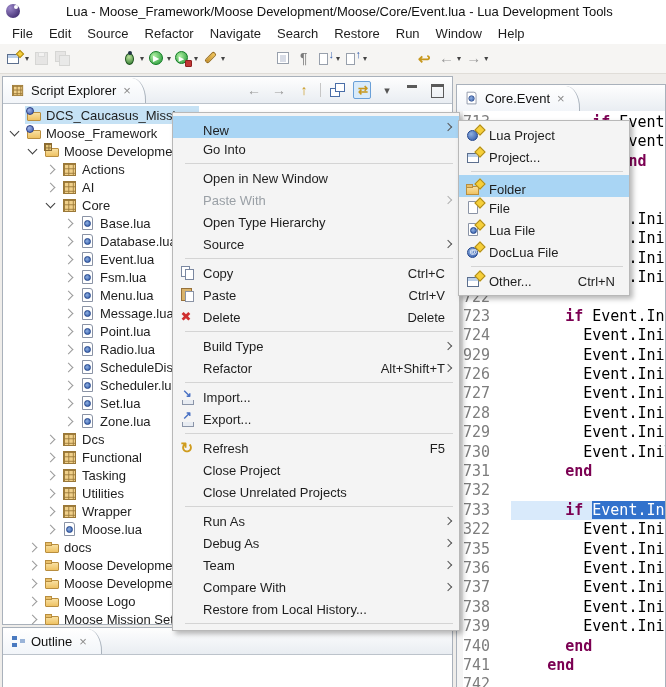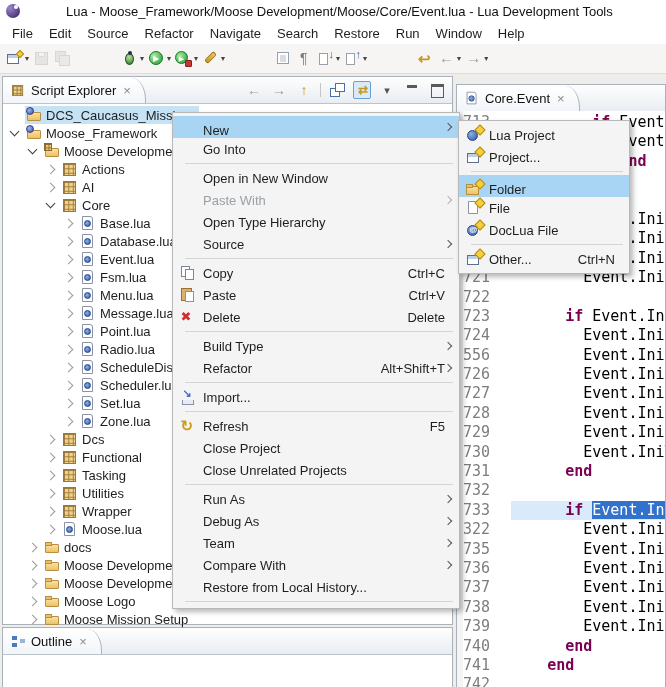--- a/index.html
+++ b/index.html
@@ -477,21 +477,21 @@
       <div class="cline"><span class="lnum">715</span><span class="ctext">            <span class="kw">end</span></span></div>
       <div class="cline"><span class="lnum">716</span><span class="ctext"></span></div>
       <div class="cline"><span class="lnum">717</span><span class="ctext"></span></div>
       <div class="cline"><span class="lnum">718</span><span class="ctext">        Event.IniDCSGroupName = Event.IniDCSGroup:getName()</span></div>
       <div class="cline"><span class="lnum">719</span><span class="ctext">        Event.IniDCSUnitName = Event.IniDCSUnit:getName()</span></div>
       <div class="cline"><span class="lnum">720</span><span class="ctext">        Event.IniUnitName = Event.IniDCSUnitName</span></div>
       <div class="cline"><span class="lnum">721</span><span class="ctext">        Event.IniCategory = Event.IniDCSUnit:getDesc().category</span></div>
       <div class="cline"><span class="lnum">722</span><span class="ctext"></span></div>
       <div class="cline"><span class="lnum">723</span><span class="ctext">      <span class="kw">if</span> Event.IniDCSUnit </span></div>
       <div class="cline"><span class="lnum">724</span><span class="ctext">        Event.IniUnit = UNIT:FindByName( Event.IniDCSUnitName )</span></div>
-      <div class="cline"><span class="lnum">556</span><span class="ctext">        Event.IniUnitName = Event.IniDCSUnitName</span></div>
+      <div class="cline"><span class="lnum">929</span><span class="ctext">        Event.IniUnitName = Event.IniDCSUnitName</span></div>
       <div class="cline"><span class="lnum">726</span><span class="ctext">        Event.IniGroupName = Event.IniDCSGroupName</span></div>
       <div class="cline"><span class="lnum">727</span><span class="ctext">        Event.IniPlayerName = Event.IniDCSUnit:getPlayerName()</span></div>
       <div class="cline"><span class="lnum">728</span><span class="ctext">        Event.IniCoalition = Event.IniDCSUnit:getCoalition()</span></div>
       <div class="cline"><span class="lnum">729</span><span class="ctext">        Event.IniCategory = Event.IniDCSUnit:getCategory()</span></div>
       <div class="cline"><span class="lnum">730</span><span class="ctext">        Event.IniTypeName = Event.IniDCSUnit:getTypeName()</span></div>
       <div class="cline"><span class="lnum">731</span><span class="ctext">      <span class="kw">end</span></span></div>
       <div class="cline"><span class="lnum">732</span><span class="ctext"></span></div>
       <div class="cline cur"><span class="lnum">733</span><span class="ctext">      <span class="kw">if</span> <span class="csel">Event.IniObjectCategory</span></span></div>
       <div class="cline"><span class="lnum">322</span><span class="ctext">        Event.IniDCSUnit = Event.initiator</span></div>
       <div class="cline"><span class="lnum">735</span><span class="ctext">        Event.IniDCSUnitName = Event.IniDCSUnit:getName()</span></div>
@@ -568,20 +568,26 @@
       <span class="maccel">Alt+Shift+T</span>
       <span class="marrow"></span>
     </div>
     <div class="msep"></div>
     <div class="mrow">
       <span class="mic">
         <span class="mi mi-import"></span>
       </span>
       <span class="mlabel">Import...</span>
     </div>
+    <div class="mrow">
+      <span class="mic">
+        <span class="mi mi-export"></span>
+      </span>
+      <span class="mlabel">Export...</span>
+    </div>
     <div class="msep"></div>
     <div class="mrow">
       <span class="mic">
         <span class="mi mi-refresh"></span>
       </span>
       <span class="mlabel">Refresh</span>
       <span class="maccel">F5</span>
     </div>
     <div class="mrow">
       <span class="mic"></span>
@@ -648,20 +654,28 @@
     <div class="mrow">
       <span class="mic">
         <span class="mi mi-file-new">
           <span class="star"></span>
         </span>
       </span>
       <span class="mlabel">File</span>
     </div>
     <div class="mrow">
       <span class="mic">
+        <span class="mi mi-luafile-new">
+          <span class="star"></span>
+        </span>
+      </span>
+      <span class="mlabel">Lua File</span>
+    </div>
+    <div class="mrow">
+      <span class="mic">
         <span class="mi mi-docluafile-new">
           <span class="star"></span>
         </span>
       </span>
       <span class="mlabel">DocLua File</span>
     </div>
     <div class="msep"></div>
     <div class="mrow">
       <span class="mic">
         <span class="mi mi-other-new">

